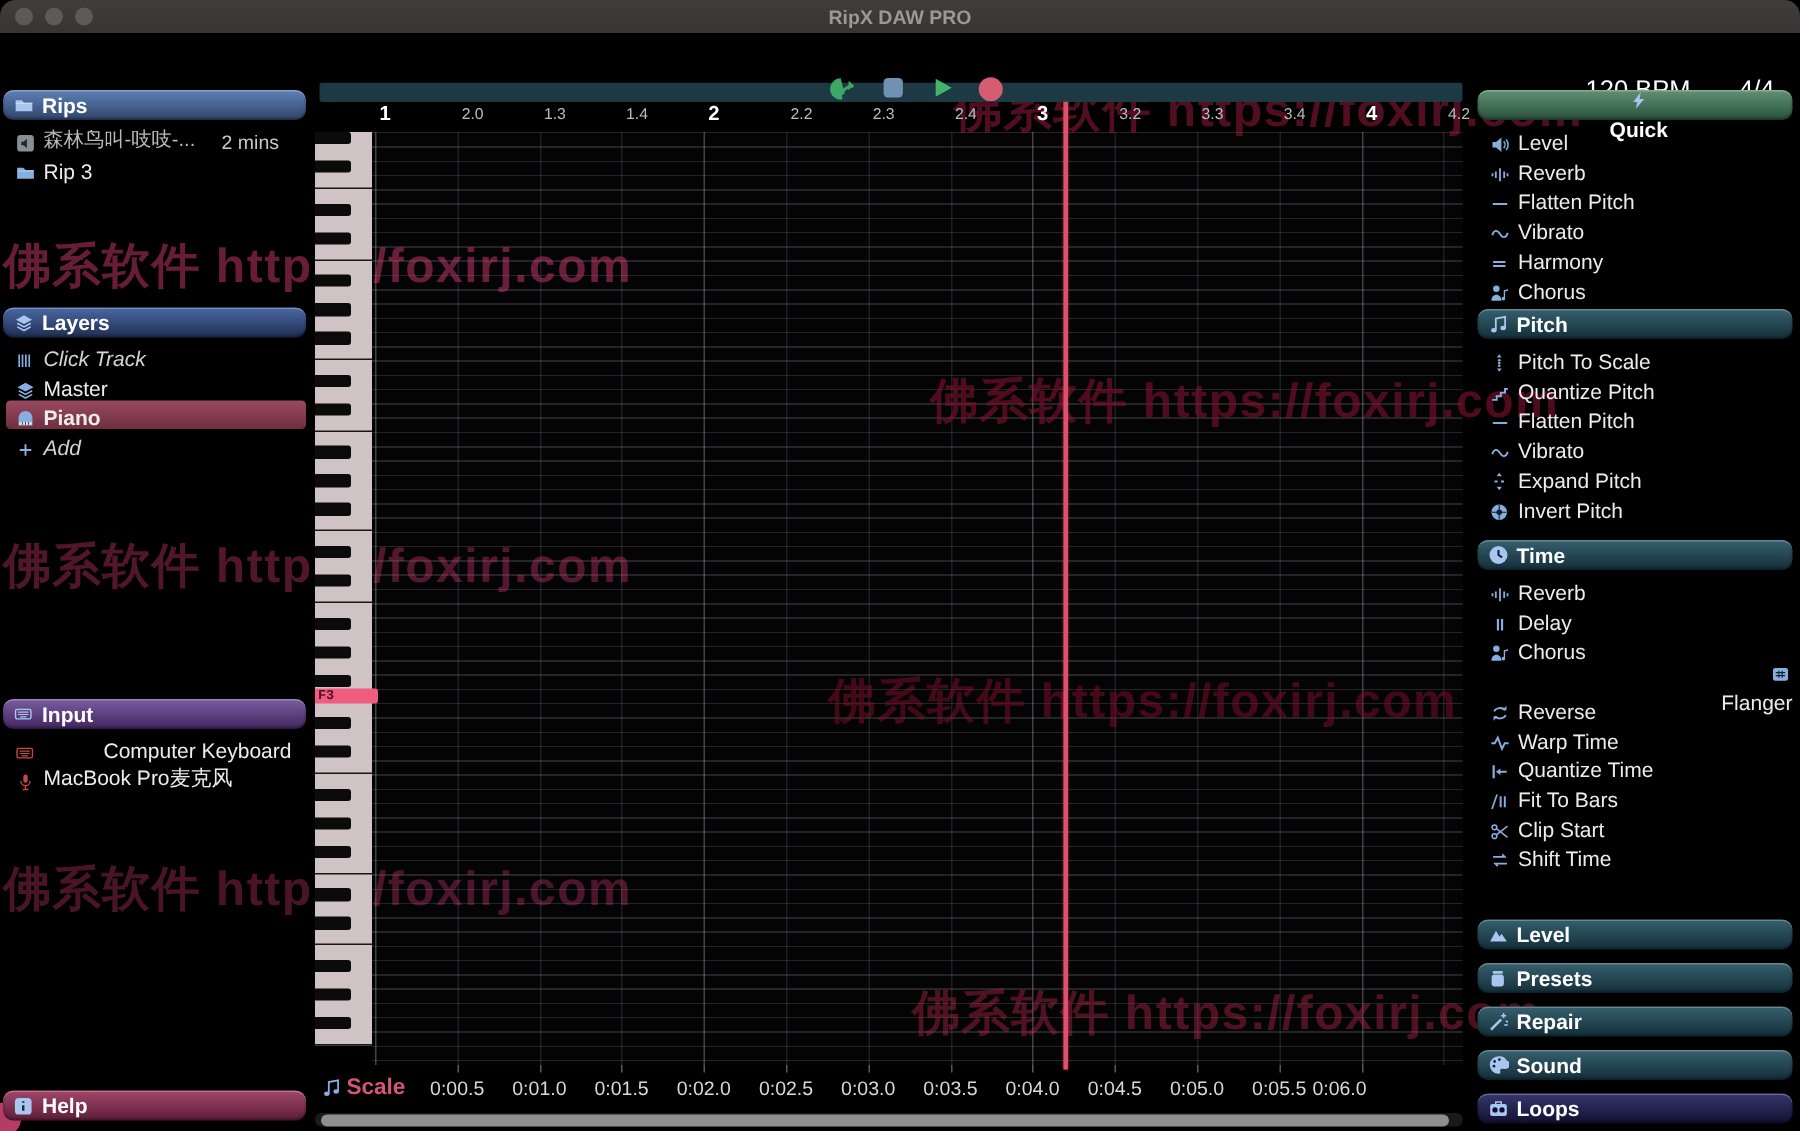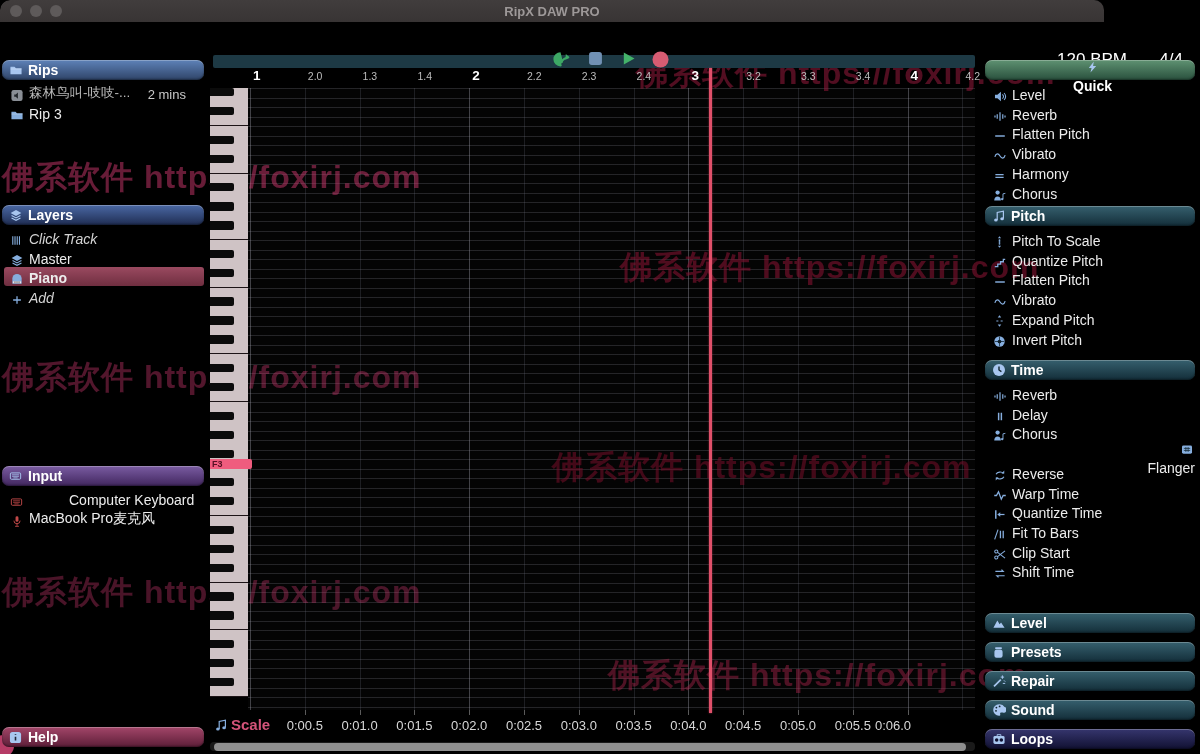--- a/index.html
+++ b/index.html
@@ -2,21 +2,21 @@
 <html><head>
 <meta charset="utf-8">
 <style>
   * { box-sizing: border-box; margin: 0; padding: 0; }
   html,body { width:1200px; height:754px; }
   body {
     background:#000; font-family:"Liberation Sans",sans-serif;
     position:relative; overflow:hidden; border-radius:10px 10px 0 0;
   }
   
-  .titlebar { position:absolute; left:0; top:0; width:1104px; height:22px;
+  .titlebar { position:absolute; left:0; top:0; width:1200px; height:22px;
     background:linear-gradient(#413d3d,#383434); z-index:5;
     display:flex; align-items:center; justify-content:center;
     border-radius:10px 10px 0 0; }
   .title { color:#9d9898; font-size:13px; font-weight:bold; }
   .lights { position:absolute; left:10px; top:5px; display:flex; gap:8px; }
   .light { width:12px; height:12px; border-radius:50%; background:#5e5a5a; }
   
   .transportbar { position:absolute; left:0; top:22px; width:1200px; height:33px;
     background:#000; z-index:5; }
   .tbtn { position:absolute; top:29px; display:inline-flex; cursor:default; }
@@ -40,21 +40,21 @@
   .ovstrip { position:absolute; left:3px; top:0; width:762px; height:13px;
     background:#1d3944; border-radius:2px; z-index:4; }
   .rlabel { position:absolute; top:15px; color:#bdbdbd; font-size:10.5px; z-index:4; }
   .rlabel.big { color:#fff; font-size:13.5px; font-weight:bold; top:13px; }
   .keyboard { position:absolute; left:0; top:33px; width:38px; height:609px;
     background:#cfc3c5; z-index:4; }
   .krow { position:absolute; left:0; width:38px; }
   .krow.black { background:#0b0b0b; width:24px; border-radius:0 2px 2px 0; }
   .krow.wsep { border-bottom:1px solid #1c1416; }
   .krow.hl { background:#ef5c7e; width:42px; color:#551024; font-size:9px;
-    font-weight:bold; line-height:10px; padding-left:2px; border-radius:0 2px 2px 0; }
+    font-weight:bold; line-height:10px; padding-left:2px; border-radius:0 2px 2px 0;font-family:Liberation Mono, monospace; }
   .grid { position:absolute; left:38px; top:33px; width:727px; height:622px;
     background:
       repeating-linear-gradient(to bottom,
         rgba(130,130,142,.26) 0px, rgba(130,130,142,.26) 1px,
         transparent 1px, transparent 9.516px);
     background-color:#040404; }
   .vline { position:absolute; top:0; width:1px; height:100%; background:rgba(120,122,140,.22); }
   .vline.bar { background:rgba(165,165,180,.38); }
   .playhead { position:absolute; left:499px; top:13px; width:2.5px; height:645px;
     background:#e0506a; z-index:6; box-shadow:0 0 2px rgba(224,80,106,.7); }

